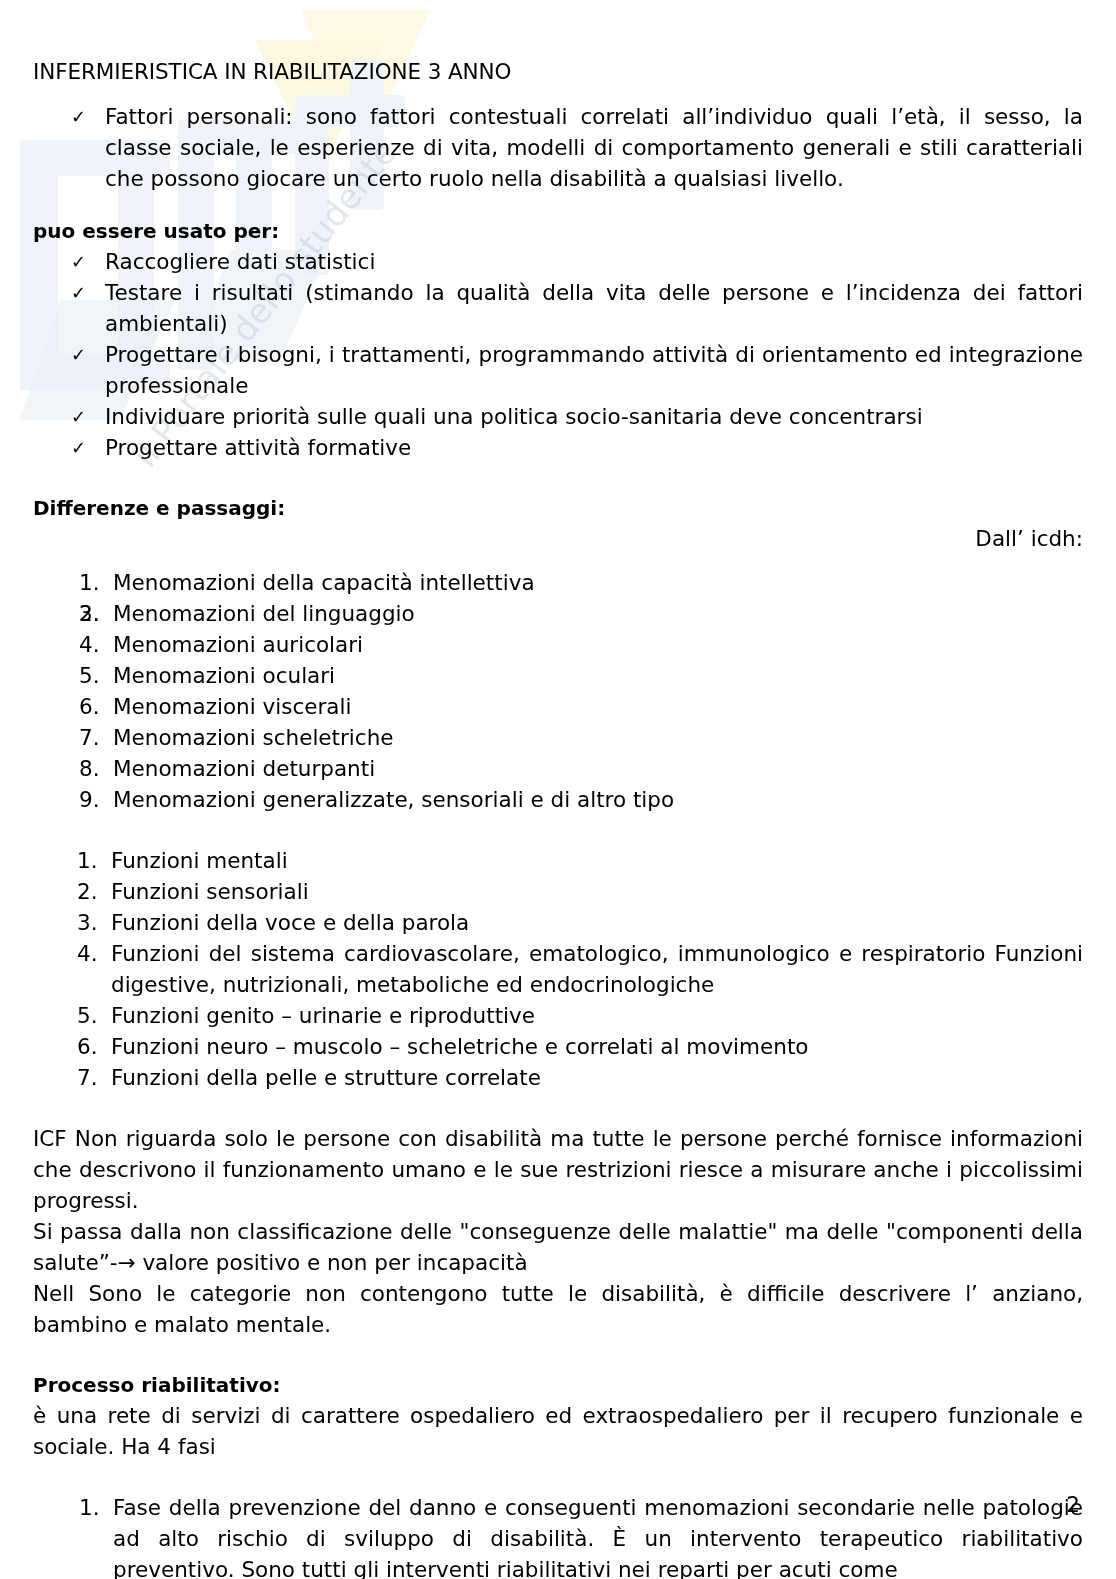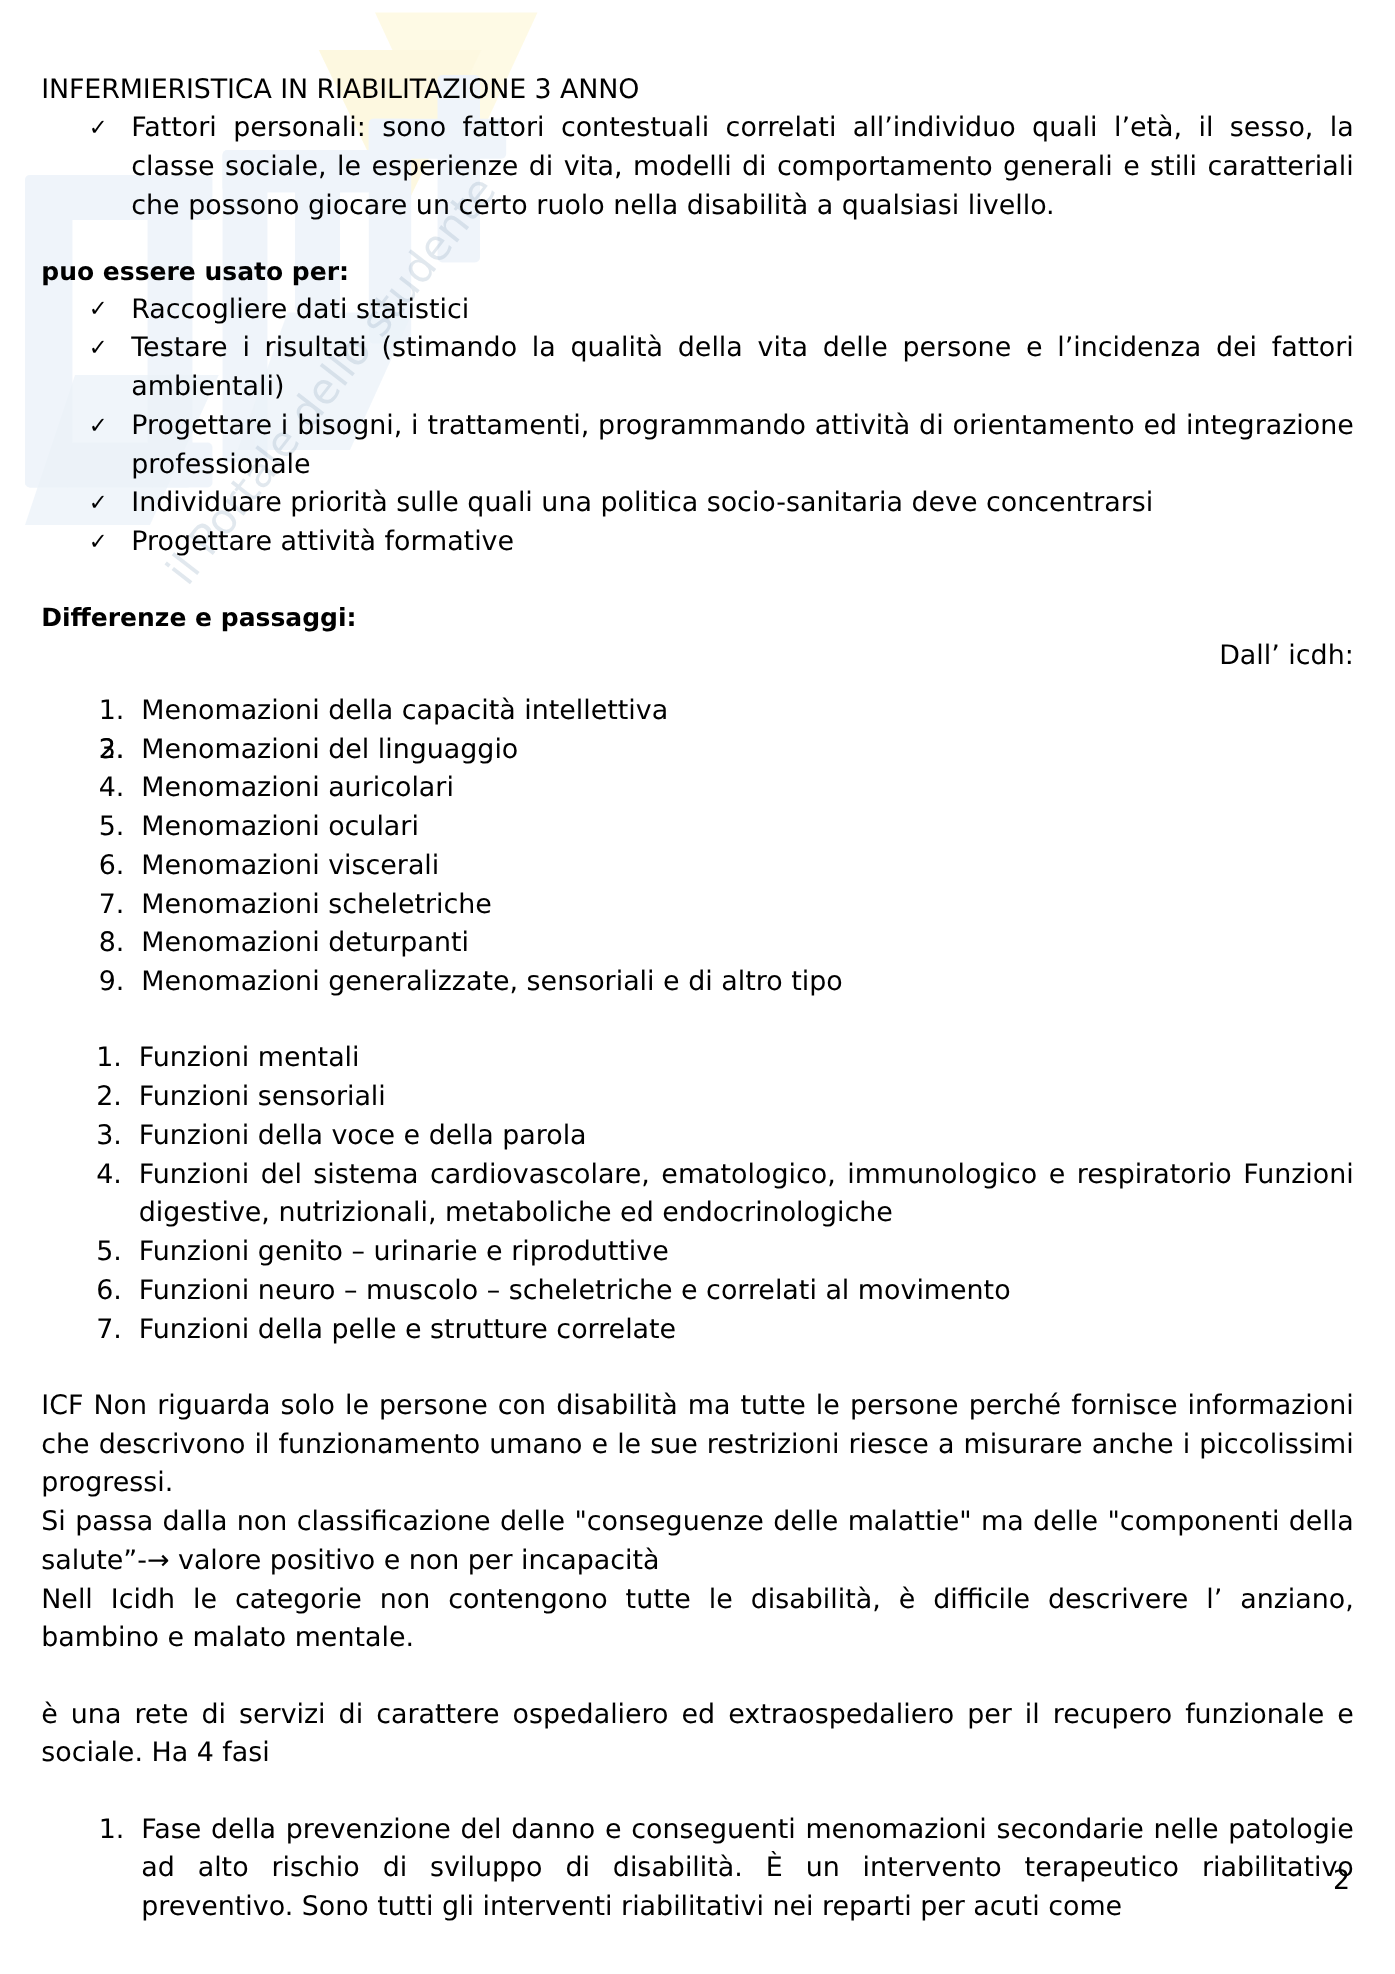--- a/index.html
+++ b/index.html
@@ -37,21 +37,21 @@
     z-index: 2;
     padding: 58px 33px 0 33px;
     box-sizing: border-box;
     width: 1116px;
   }
 
   .doc-title {
     font-size: 21.5px;
     line-height: 28px;
     letter-spacing: -0.1px;
-    margin: 0 0 1px 0;
+    margin: 0 0 15px 0;
     white-space: nowrap;
   }
 
   .section-head {
     font-weight: bold;
     font-size: 20px;
     line-height: 30px;
     margin: 0;
   }
 
@@ -279,24 +279,25 @@
       <li class="single">
         <span class="num">7.</span>
         <span>Funzioni della pelle e strutture correlate</span>
       </li>
     </ol>
 
     <div class="gap-lg"></div>
 
     <p class="para">ICF Non riguarda solo le persone con disabilità ma tutte le persone perché fornisce informazioni che descrivono il funzionamento umano e le sue restrizioni riesce a misurare anche i piccolissimi progressi.</p>
     <p class="para">Si passa dalla non classificazione delle "conseguenze delle malattie" ma delle "componenti della salute”-→ valore positivo e non per incapacità</p>
-    <p class="para">Nell Icidh le categorie non contengono tutte le disabilità, è difficile descrivere l’ anziano, bambino e malato mentale.</p>
-
-    <div class="gap-lg"></div>
-
+    <p class="para">Nell Sono le categorie non contengono tutte le disabilità, è difficile descrivere l’ anziano, bambino e malato mentale.</p>
+
+    <div class="gap-lg"></div>
+
+    <div class="section-head">Processo riabilitativo:</div>
     <p class="para">è una rete di servizi di carattere ospedaliero ed extraospedaliero per il recupero funzionale e sociale. Ha 4 fasi</p>
 
     <div class="gap-lg"></div>
 
     <ol class="num-list deep">
       <li>
         <span class="num">1.</span>
         <span>Fase della prevenzione del danno e conseguenti menomazioni secondarie nelle patologie ad alto rischio di sviluppo di disabilità. È un intervento terapeutico riabilitativo preventivo. Sono tutti gli interventi riabilitativi nei reparti per acuti come</span>
       </li>
     </ol>

